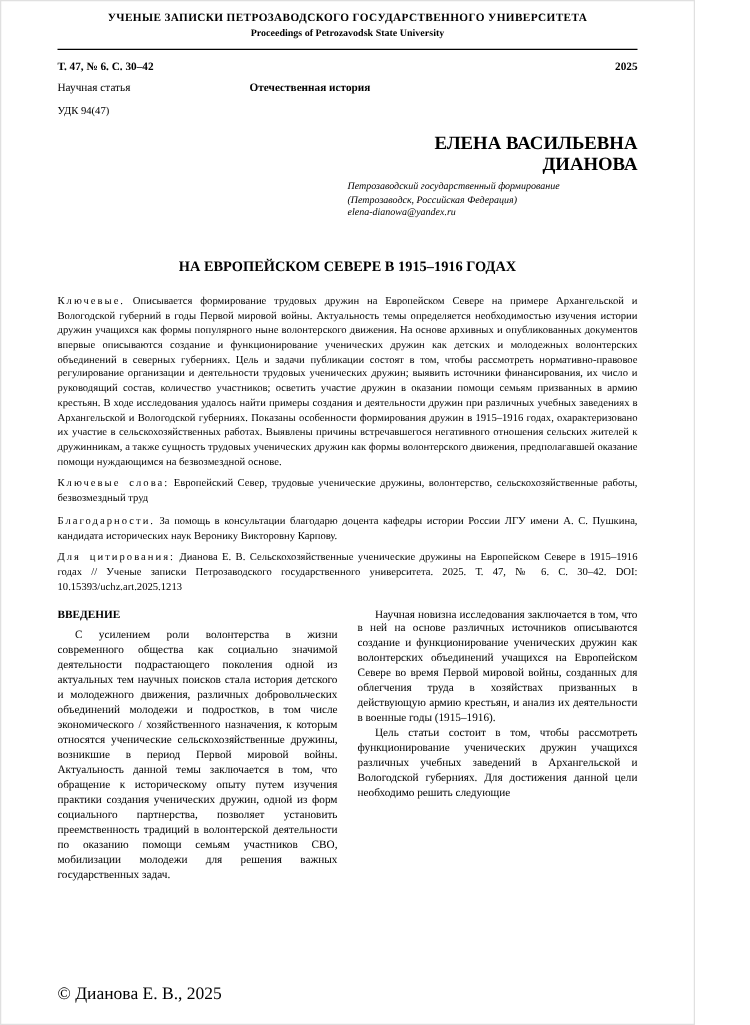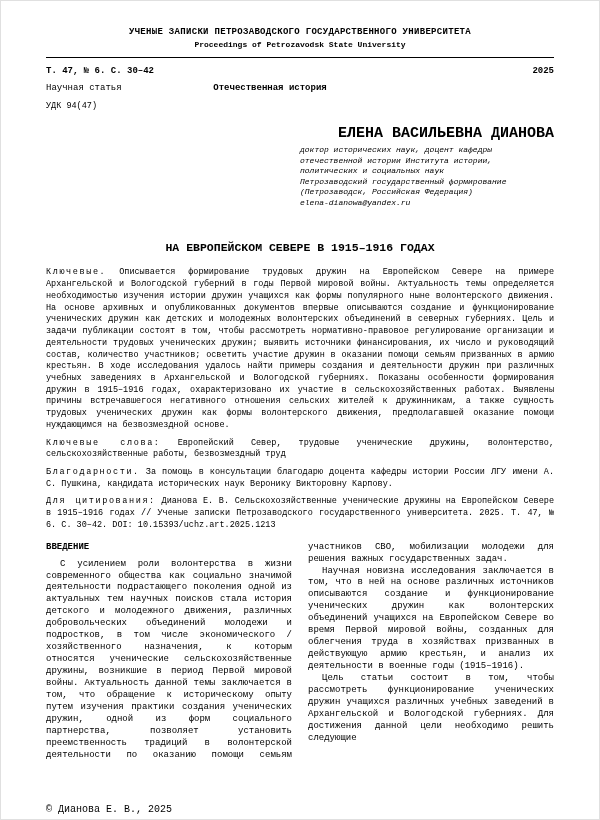--- a/index.html
+++ b/index.html
@@ -1,24 +1,24 @@
 <!DOCTYPE html>
 <html><head>
 <meta charset="utf-8">
 <style>
   html,body { margin:0; padding:0; background:#ffffff; }
   .page {
     position:relative;
-    width:600px; height:820px;
+    width:556px; height:820px;
     box-sizing:border-box;
     background:#ffffff;
     border:1px solid #e0e0e0;
-    font-family:Liberation Mono, monospace;
+    font-family:Liberation Serif, serif;
     color:#000;
-    padding:26px 45px 18px 45px;
+    padding:8px 45px 18px 45px;
     overflow:hidden;
   }
   
   .journal-ru { text-align:center; font-weight:bold; font-size:9px; letter-spacing:0.3px; }
   .journal-en { text-align:center; font-weight:bold; font-size:8px; margin-top:3px; }
   .rule { border:none; border-top:1px solid #000; margin:8px 0 8px 0; }
 
   
   .meta-top { display:flex; justify-content:space-between; font-weight:bold; font-size:9px; margin-bottom:7px; }
   .meta-type-row { position:relative; font-size:9px; height:12px; margin-bottom:5px; }
@@ -43,21 +43,21 @@
   .body-columns {
     margin-top:10px;
     column-count:2; column-gap:16px; column-fill:auto;
     height:222px; overflow:hidden;
     font-size:9px; line-height:1.33; text-align:justify;
   }
   .intro-heading { font-size:9px; font-weight:bold; margin:0 0 5px 0; text-align:left; }
   .body-par { margin:0; text-indent:14px; }
 
   
-  .footer-copyright { position:absolute; left:45px; bottom:4px; font-size:10px; }
+  .footer-copyright { position:absolute; left:45px; bottom:15px; font-size:14px; }
 </style>
 </head>
 <body>
 
 <div class="page">
 
   <div class="journal-ru">УЧЕНЫЕ ЗАПИСКИ ПЕТРОЗАВОДСКОГО ГОСУДАРСТВЕННОГО УНИВЕРСИТЕТА</div>
   <div class="journal-en">Proceedings of Petrozavodsk State University</div>
   <hr class="rule">
 
@@ -69,21 +69,20 @@
   <div class="meta-type-row">
     <span class="article-type">Научная статья</span>
     <span class="section-name">Отечественная история</span>
   </div>
 
   <div class="id-line">УДК 94(47)</div>
 
   <div class="author-block">
     <div class="author-name">ЕЛЕНА ВАСИЛЬЕВНА ДИАНОВА</div>
     <div class="author-aff">
-      <div>доктор исторических наук, доцент кафедры отечественной истории Института истории, политических и социальных наук</div>
       <div>Петрозаводский государственный формирование</div>
       <div>(Петрозаводск, Российская Федерация)</div>
       <div>elena-dianowa@yandex.ru</div>
     </div>
   </div>
 
   <h1 class="article-title">
     <br>
     <span>НА ЕВРОПЕЙСКОМ СЕВЕРЕ В 1915–1916 ГОДАХ</span>
   </h1>

